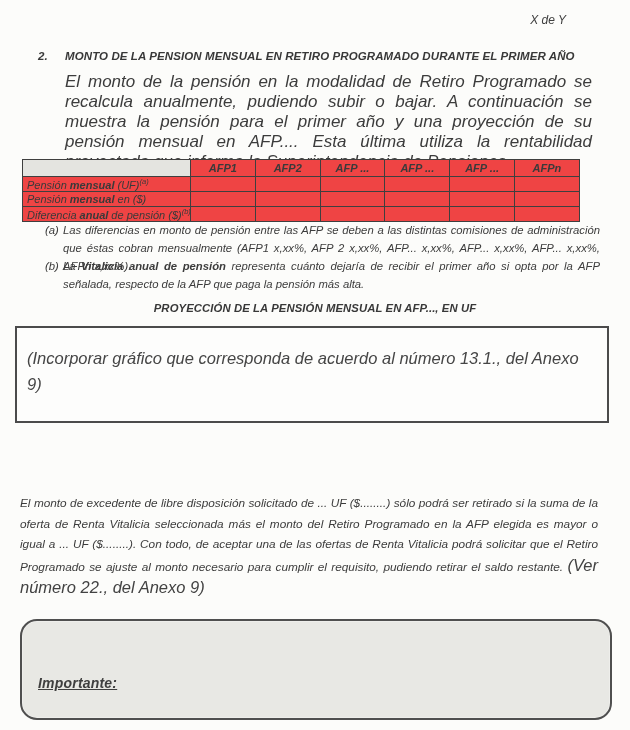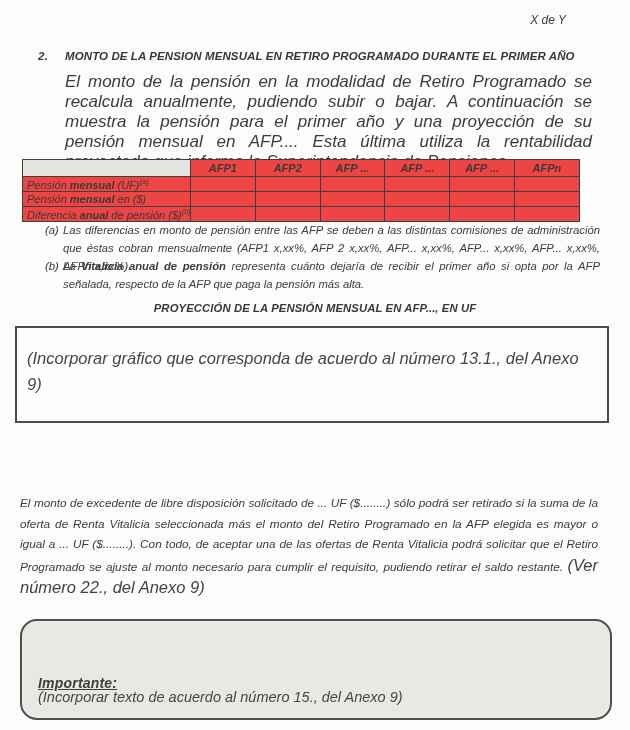--- a/index.html
+++ b/index.html
@@ -171,16 +171,15 @@
 
   <div class="center-head proj-head">PROYECCIÓN DE LA PENSIÓN MENSUAL EN AFP..., EN UF</div>
 
   <div class="chart-box"><span>(Incorporar gráfico que corresponda de acuerdo al número 13.1., del Anexo 9)</span></div>
 
 
   <div class="exc-body"><span>El monto de excedente de libre disposición solicitado de ... UF ($........) sólo podrá ser retirado si la suma de la oferta de Renta Vitalicia seleccionada más el monto del Retiro Programado en la AFP elegida es mayor o igual a ... UF ($........). Con todo, de aceptar una de las ofertas de Renta Vitalicia podrá solicitar que el Retiro Programado se ajuste al monto necesario para cumplir el requisito, pudiendo retirar el saldo restante. </span><span class="big">(Ver número 22., del Anexo 9)</span></div>
 
   <div class="imp-box">
     <div class="imp-label">Importante:</div>
-    <div class="imp-text">(Incorporar texto de acuerdo al número 15., del Anexo 9)</div>
   </div>
 
 </div>
 
 </body></html>

